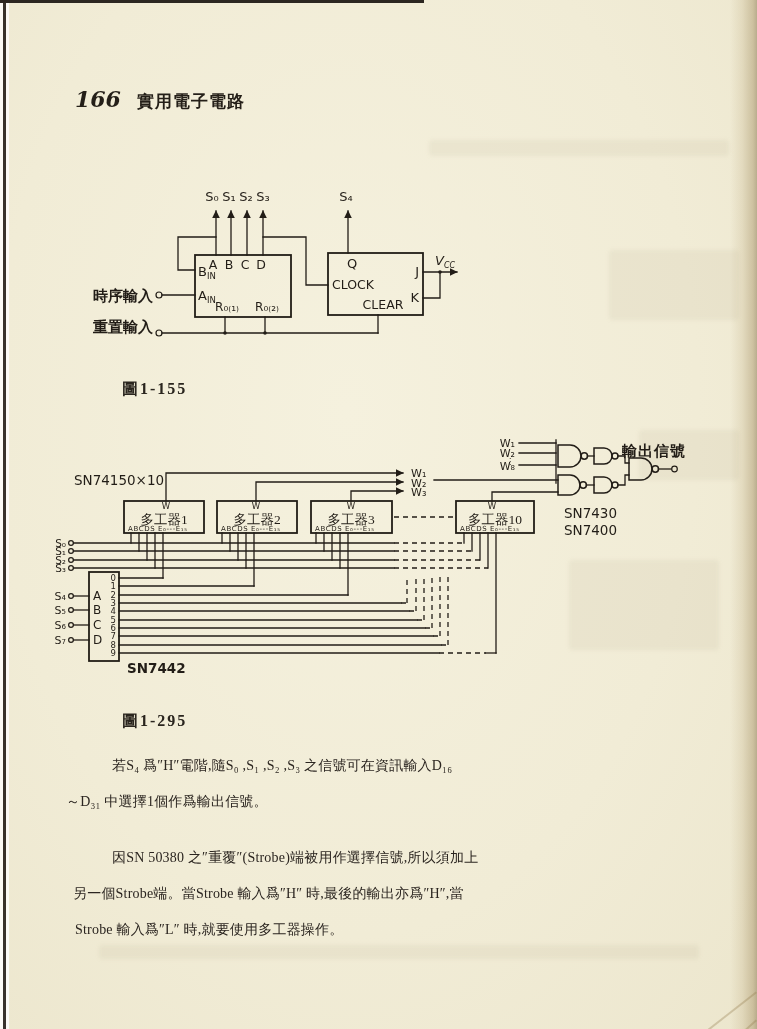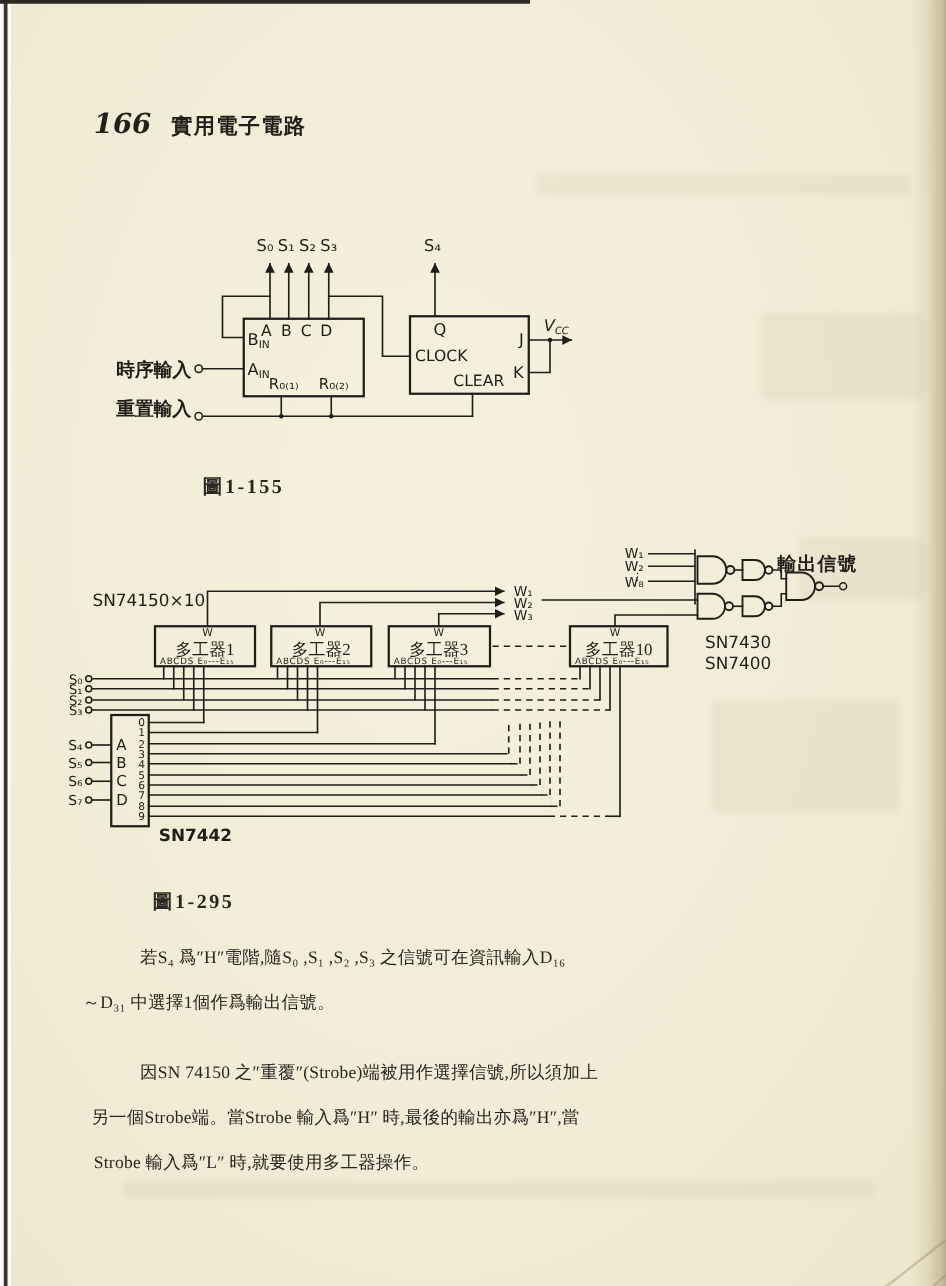--- a/index.html
+++ b/index.html
@@ -22,21 +22,21 @@
   .corner-cut{position:absolute;background:rgba(150,126,80,0.35);height:2px;transform-origin:right bottom;}
   .cut1{right:0;bottom:36px;width:90px;transform:rotate(-38deg);}
   .cut2{right:0;bottom:8px;width:55px;transform:rotate(-42deg);}
   .smudge{position:absolute;background:rgba(139,129,88,0.08);filter:blur(2px);border-radius:4px;}
 
   .header{position:absolute;left:66px;top:86px;white-space:nowrap;}
   .page-num{font-family:"DejaVu Serif",serif;font-style:italic;font-weight:bold;font-size:22px;color:#241f18;}
   .book-title{font-size:17px;font-weight:bold;color:#241f18;margin-left:16px;letter-spacing:1px;}
 
   .fig-caption{position:absolute;font-size:16px;font-weight:bold;color:#2a251e;letter-spacing:2px;}
-  .cap155{left:113px;top:379px;margin-left:40px;}
+  .cap155{left:113px;top:379px;}
   .cap156{left:113px;top:711px;}
 
   .bodyline{position:absolute;font-size:14px;color:#2b2520;white-space:nowrap;letter-spacing:0.2px;}
 
   svg{position:absolute;overflow:visible;}
   svg text{fill:#221d17;font-family:"DejaVu Sans",sans-serif;}
   .wire{stroke:#221d17;stroke-width:1.3;fill:none;stroke-linecap:square;}
   .wire-d{stroke:#221d17;stroke-width:1.3;fill:none;stroke-dasharray:5 4;stroke-linecap:butt;}
   .blk{stroke:#221d17;stroke-width:1.8;fill:none;}
   .gate{stroke:#221d17;stroke-width:1.5;fill:none;}
@@ -308,21 +308,21 @@
 
     <text class="cjk" x="573" y="21" font-size="15" font-weight="bold" letter-spacing="1">輸出信號</text>
     <text x="515" y="83" font-size="13.5">SN7430</text>
     <text x="515" y="100" font-size="13.5">SN7400</text>
   </svg>
 
   <div class="fig-caption cap156 cjk">圖1-295</div>
 
   <div class="bodyline" style="left:103px;top:757px;">若S₄ 爲″H″電階,隨S₀ ,S₁ ,S₂ ,S₃ 之信號可在資訊輸入D₁₆</div>
   <div class="bodyline" style="left:57px;top:793px;text-align:right;">～D₃₁ 中選擇1個作爲輸出信號。</div>
-  <div class="bodyline" style="left:103px;top:849px;">因SN 74150 之″重覆″(Strobe)端被用作選擇信號,所以須加上</div>
+  <div class="bodyline" style="left:103px;top:849px;">因SN 50380 之″重覆″(Strobe)端被用作選擇信號,所以須加上</div>
   <div class="bodyline" style="left:66px;top:921px;">Strobe 輸入爲″L″ 時,就要使用多工器操作。</div>
   <div class="bodyline" style="left:64px;top:885px;">另一個Strobe端。當Strobe 輸入爲″H″ 時,最後的輸出亦爲″H″,當</div>
 
 </div>
 
 <div class="spine-line"></div>
 <div class="top-edge-line"></div>
 <div class="right-edge-band"></div>
 <div class="corner-cut cut1"></div>
 <div class="corner-cut cut2"></div>

